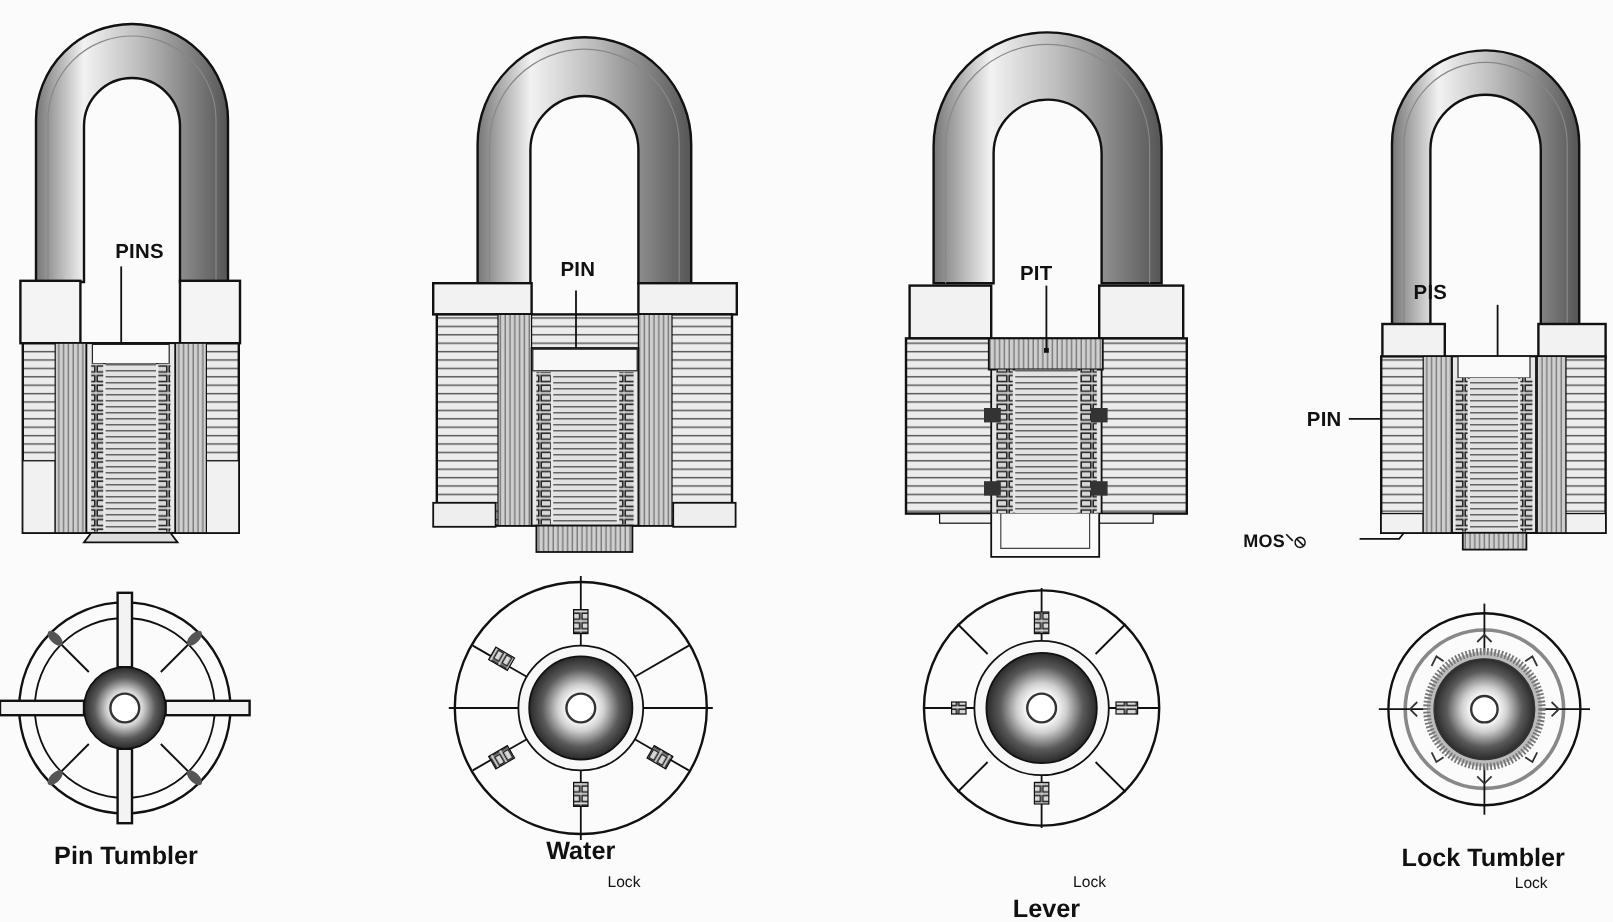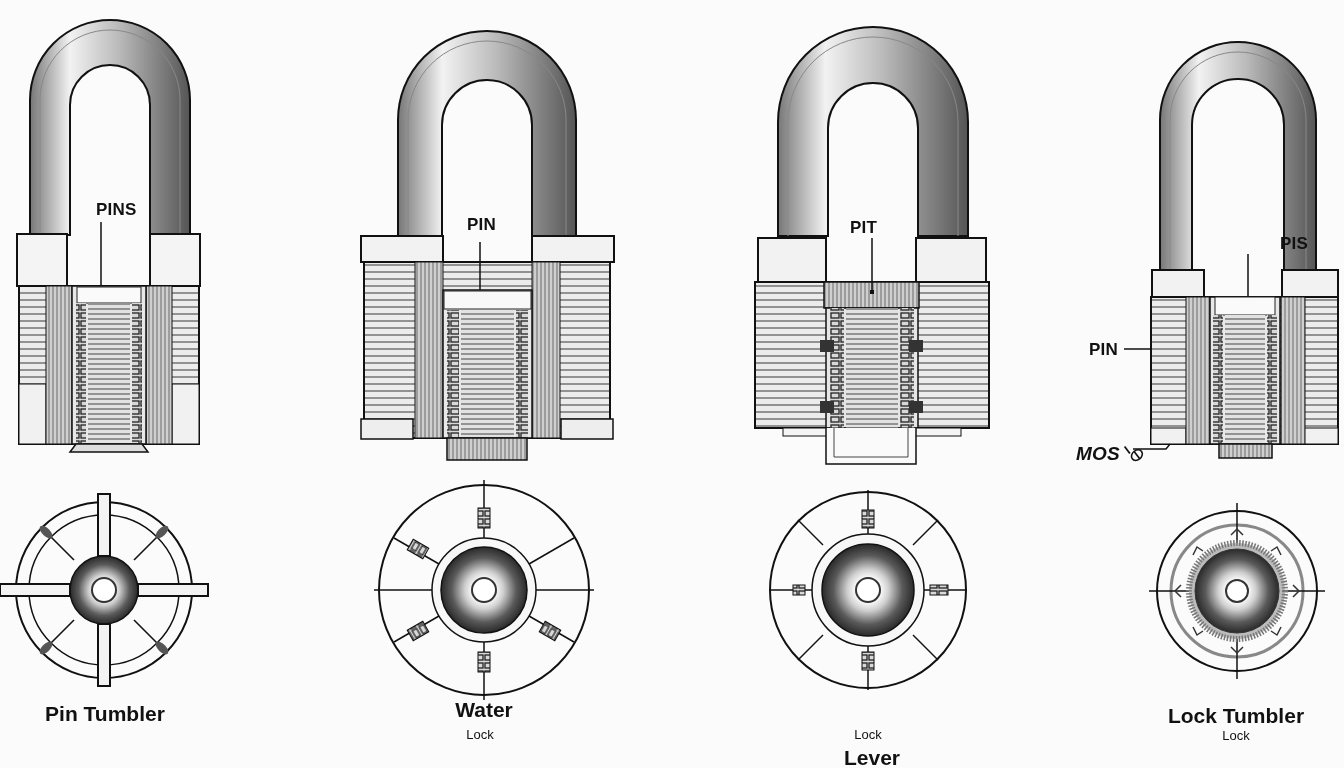--- a/index.html
+++ b/index.html
@@ -4,21 +4,21 @@
 <style>
   html, body { margin:0; padding:0; }
   body {
     width:1344px; height:768px; background:#fbfbfb; position:relative; overflow:hidden;
     font-family: "Liberation Sans", sans-serif; color:#111;
   }
   svg.canvas { position:absolute; left:0; top:0; width:1344px; height:768px; }
   .lbl { position:absolute; font-family:"Liberation Sans", sans-serif; font-weight:bold; color:#111; white-space:nowrap; }
   .callout { font-size:17px; letter-spacing:0.2px; }
   .title { font-size:21px; text-align:center; transform:translateX(-50%); }
-  .sub { font-size:13px; font-weight:normal; text-align:center; transform:translateX(-50%); }
+  .sub { font-size:13px; font-weight:normal; text-align:center; transform:translateX(-50%);margin-left:40px; }
 </style>
 </head>
 <body>
 
 <svg class="canvas" viewBox="0 0 1344 768" xmlns="http://www.w3.org/2000/svg">
   <defs>
     <pattern id="ribs" width="6" height="7" patternUnits="userSpaceOnUse">
       <rect width="6" height="7" fill="#ececec"></rect>
       <line x1="0" y1="6" x2="6" y2="6" stroke="#555" stroke-width="1.2"></line>
     </pattern>
@@ -216,23 +216,23 @@
         <path d="M44,-36 L40,-44 L34,-40"></path>
       <path d="M-44,36 L-40,44 L-34,40"></path>
         <path d="M44,36 L40,44 L34,40"></path>
     </g>
   </g>
 </svg>
 
 <span class="lbl callout" style="left:96px;top:200px;">PINS</span>
 <span class="lbl callout" style="left:467px;top:215px;">PIN</span>
 <span class="lbl callout" style="left:850px;top:218px;">PIT</span>
-<span class="lbl callout" style="left:1280px;top:234px;">PIS</span>
+<span class="lbl callout" style="left:1178px;top:234px;">PIS</span>
 <span class="lbl callout" style="left:1089px;top:340px;">PIN</span>
-<span class="lbl callout" style="left:1076px;top:440px;font-size:19px;font-style:italic;">MOS⸌⦸</span>
+<span class="lbl callout" style="left:1036px;top:440px;font-size:15px;">MOS⸌⦸</span>
 
 <span class="lbl title" style="left:105px;top:702px;">Pin Tumbler</span>
 <span class="lbl title" style="left:484px;top:698px;">Water</span>
 <span class="lbl sub" style="left:480px;top:727px;">Lock</span>
 <span class="lbl title" style="left:872px;top:702px;margin-top:44px;">Lever</span>
 <span class="lbl sub" style="left:868px;top:727px;">Lock</span>
 <span class="lbl title" style="left:1236px;top:704px;">Lock Tumbler</span>
 <span class="lbl sub" style="left:1236px;top:728px;">Lock</span>
 
 </body></html>

